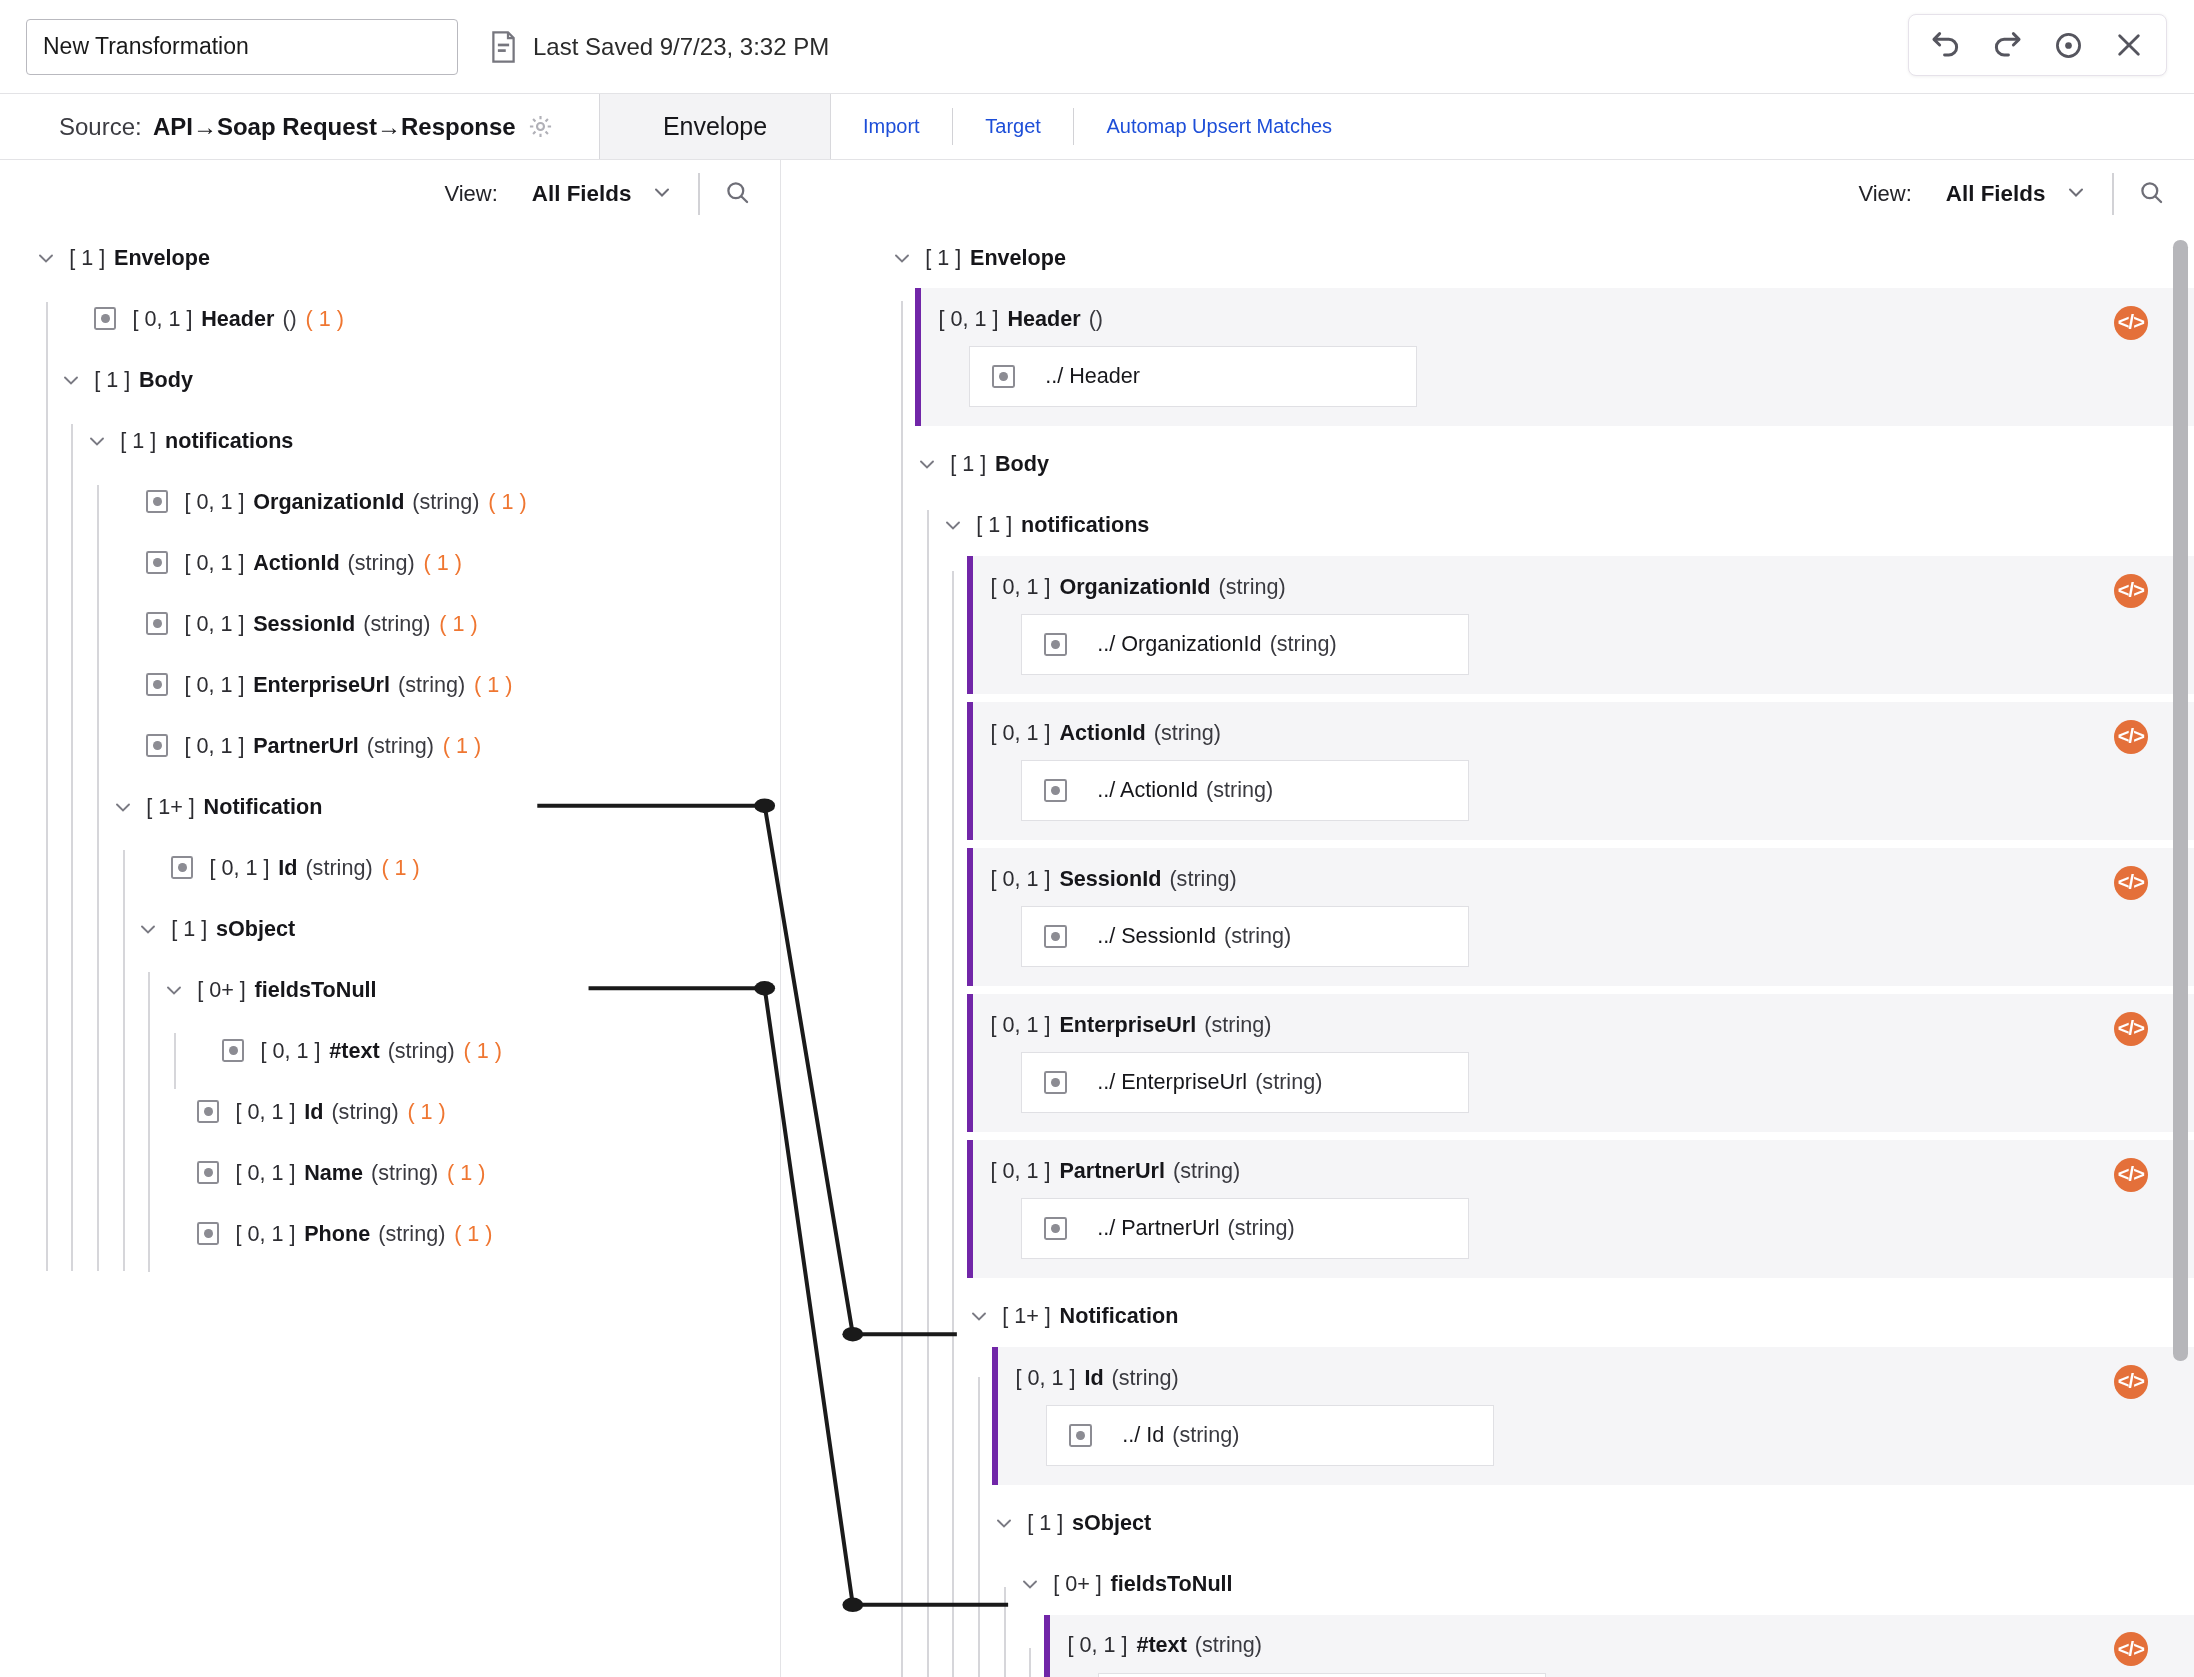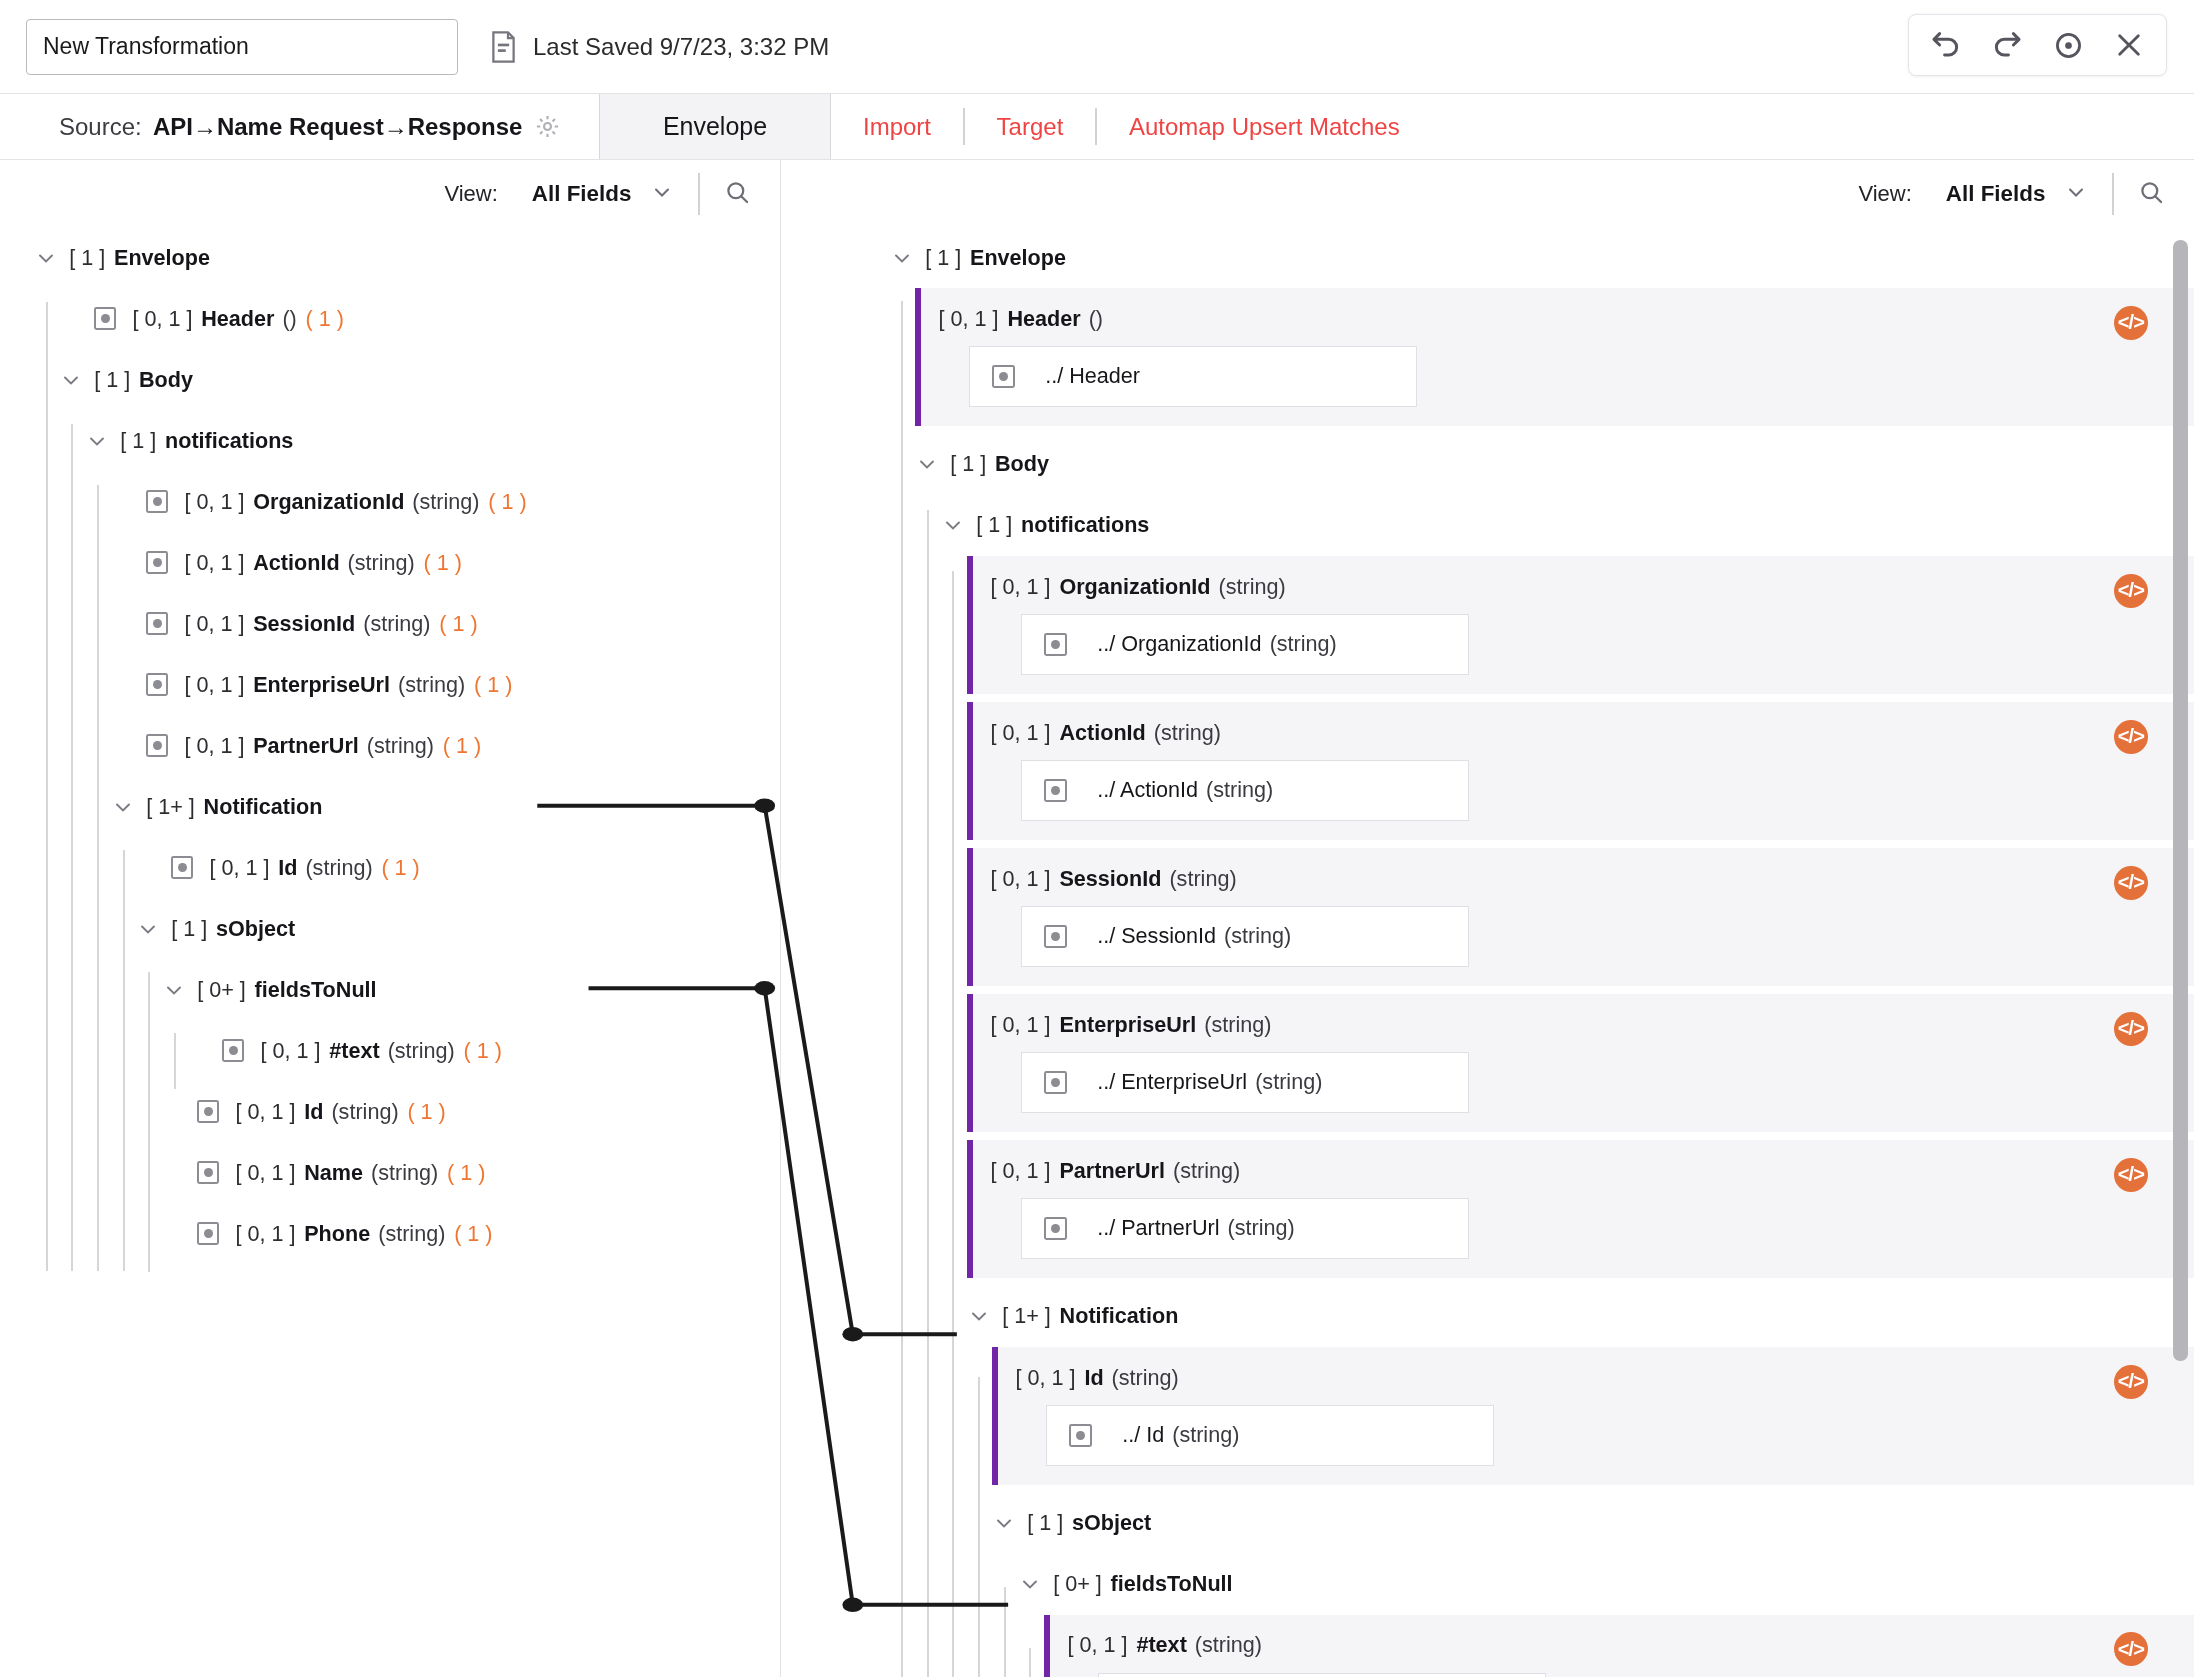--- a/index.html
+++ b/index.html
@@ -85,21 +85,21 @@
   .tgt-label-wrap {
     display: flex; align-items: center;
     padding-left: 24px; gap: 11.2px;
     flex: 1;
   }
   .actions {
     display: flex; align-items: center;
     gap: 0; padding-right: 29px;
   }
   .action-btn {
-    font-size: 24px; color: #ef4444;
+    font-size: 20px; color: #1d4ed8;
     padding: 0 32px; cursor: pointer;
     background: none; border: none;
     font-family: "Liberation Sans", sans-serif;
   }
   .vsep { width: 1.6px; height: 37px; background: #d2d2d6; }
 
   
   .viewrow {
     height: 67px; display: flex; align-items: center;
   }
@@ -230,21 +230,21 @@
         <line x1="5" y1="5" x2="19" y2="19"></line>
           <line x1="19" y1="5" x2="5" y2="19"></line>
       </svg>
     </button>
   </div>
 </div>
 
 <div class="subbar">
   <div class="src-label-wrap">
     <span class="lbl-muted">Source:</span>
-    <span class="lbl-strong">API→Name Request→Response</span>
+    <span class="lbl-strong">API→Soap Request→Response</span>
     <span class="gear">
       <svg width="27" height="27" viewBox="0 0 24 24" fill="none" stroke="#b0b0b7" stroke-width="1.9">
         <circle cx="12" cy="12" r="3.1"></circle>
         <path d="M12 2.6v3M12 18.4v3M21.4 12h-3M5.6 12h-3M18.6 5.4l-2.1 2.1M7.5 16.5l-2.1 2.1M18.6 18.6l-2.1-2.1M7.5 7.5L5.4 5.4"></path>
       </svg>
     </span>
   </div>
 
   <div class="variables-tab">
     <span>Envelope</span>

